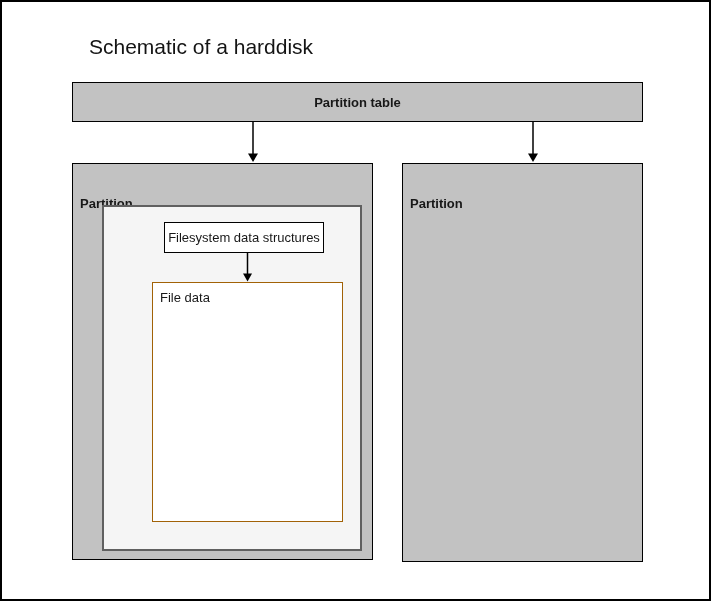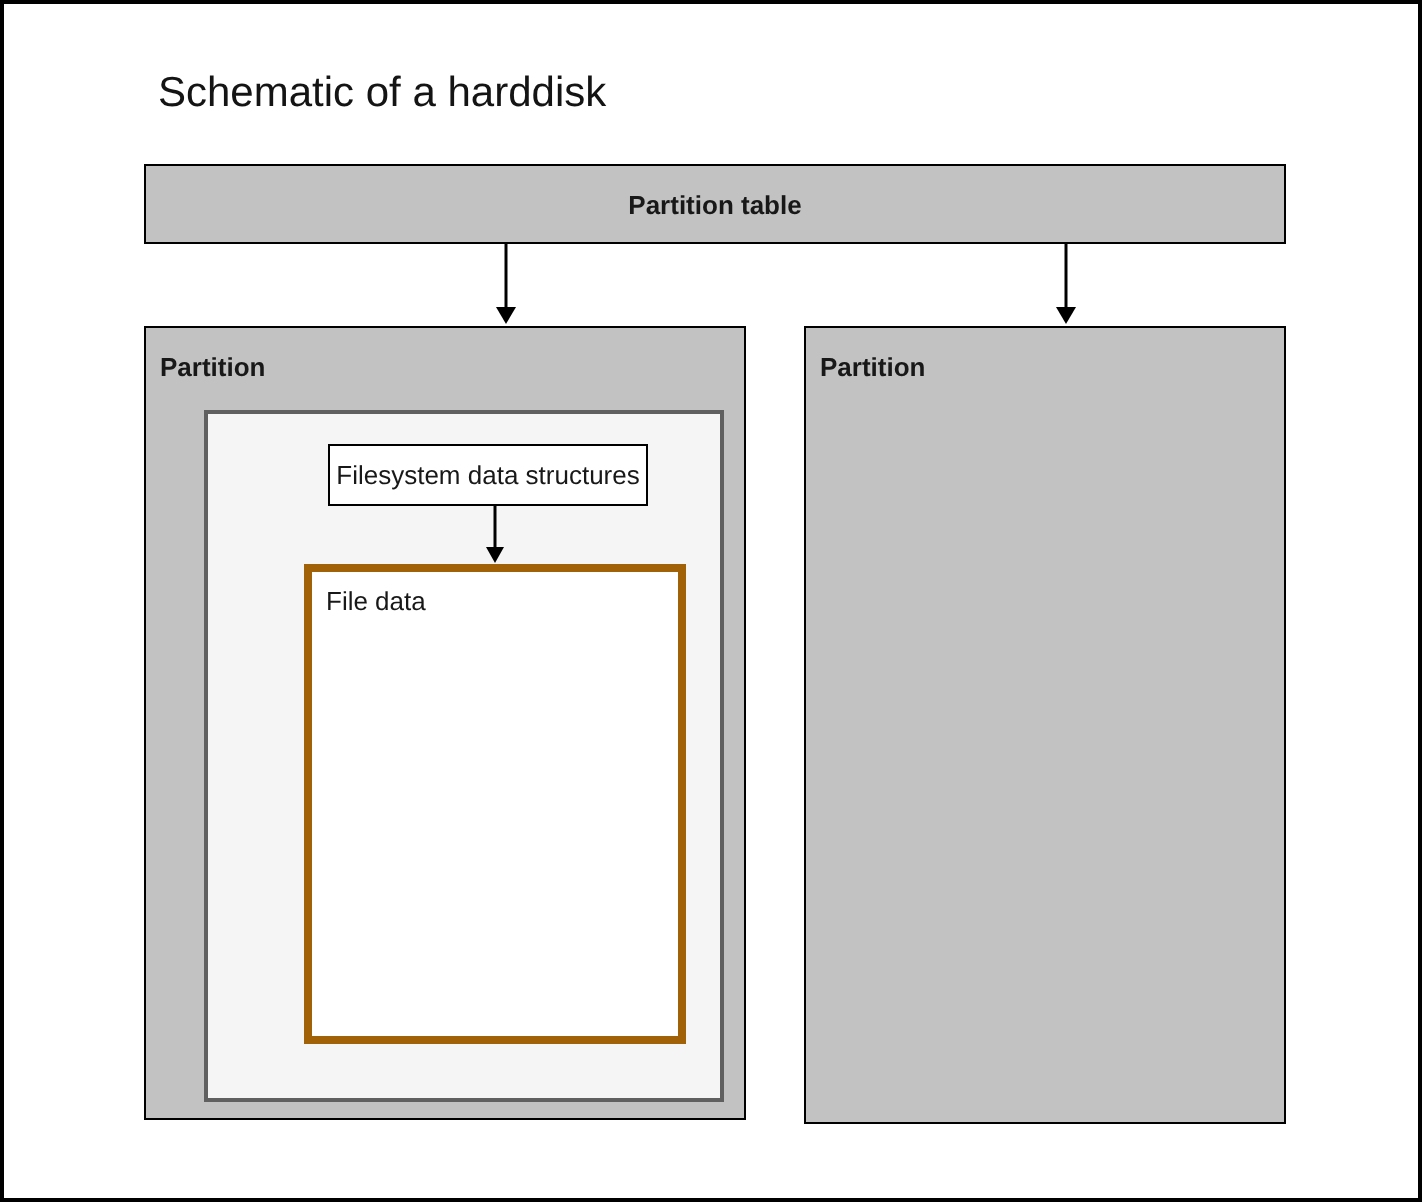--- a/index.html
+++ b/index.html
@@ -13,21 +13,21 @@
     height: 601px;
     background: #ffffff;
     border: 2px solid #000000;
     box-sizing: border-box;
     font-family: "Liberation Sans", sans-serif;
     color: #111111;
     overflow: hidden;
   }
   .diagram-title {
     position: absolute;
-    left: 77px;
+    left: 87px;
     top: 33px;
     font-size: 21px;
     font-weight: 400;
     color: #141414;
     white-space: nowrap;
   }
   .node {
     position: absolute;
     box-sizing: border-box;
   }
@@ -58,21 +58,21 @@
   }
   .partition-right {
     left: 400px;
     top: 161px;
     width: 241px;
     height: 399px;
   }
   .partition-label {
     position: absolute;
     left: 7px;
-    top: 12px;
+    top: 32px;
   }
   .inner-container {
     position: absolute;
     left: 100px;
     top: 203px;
     width: 260px;
     height: 346px;
     box-sizing: border-box;
     background: #f5f5f5;
     border: 2px solid #606060;
@@ -87,21 +87,21 @@
     display: flex;
     align-items: center;
     justify-content: center;
   }
   .file-data-box {
     left: 150px;
     top: 280px;
     width: 191px;
     height: 240px;
     background: #ffffff;
-    border: 4px solid #a16207;
+    border: 1px solid #a16207;
   }
   .plain-label {
     font-size: 13px;
     font-weight: 400;
     color: #181818;
     white-space: nowrap;
   }
   .file-data-label {
     position: absolute;
     left: 7px;

